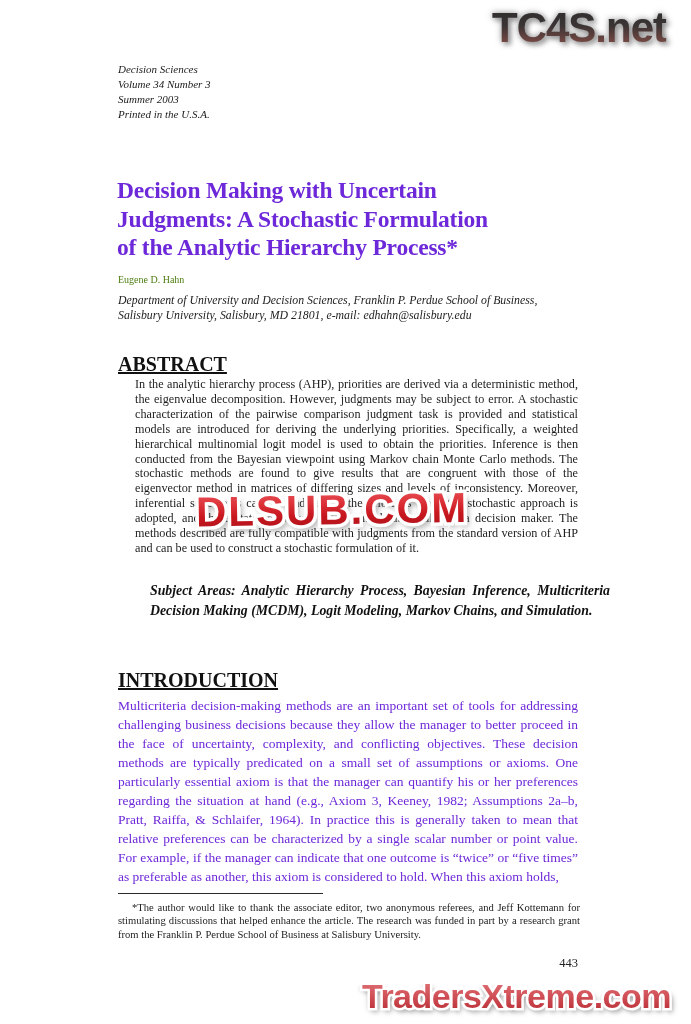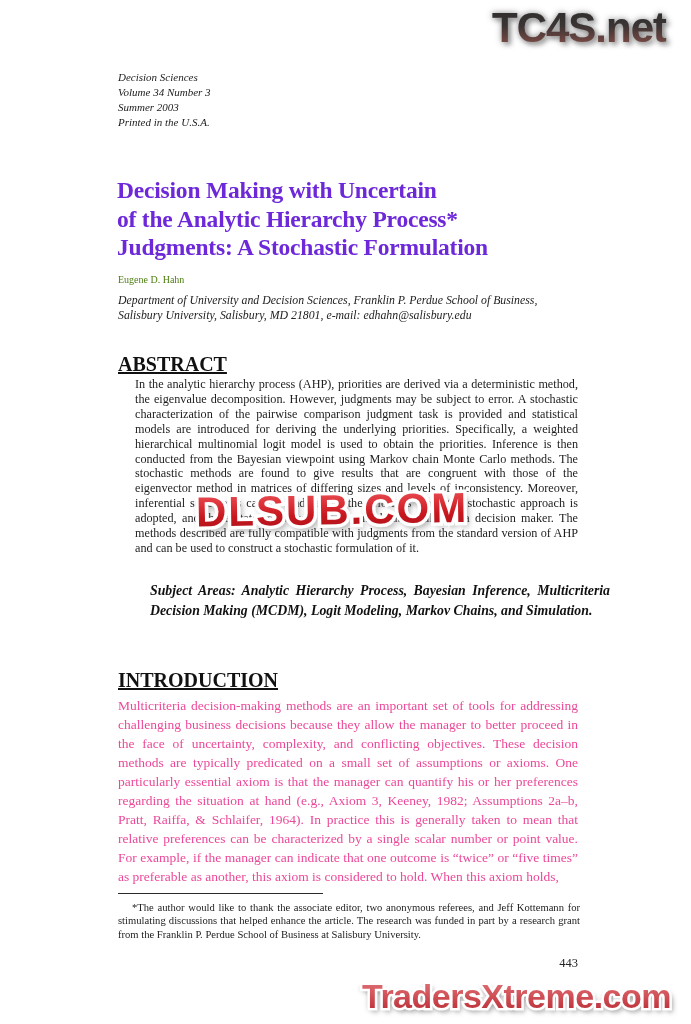--- a/index.html
+++ b/index.html
@@ -4,36 +4,36 @@
 <style>
   * { margin:0; padding:0; box-sizing:border-box; }
   html,body { background:#ffffff; }
   .page {
     position:relative; width:691px; height:1024px; background:#ffffff;
     overflow:hidden; font-family:"Liberation Serif", serif; color:#1c1c1c;
   }
   .abs { position:absolute; }
 
   
-  .journal-info { left:118px; top:70px; font-style:italic; font-size:11px; line-height:15px; color:#222; }
+  .journal-info { left:118px; top:62px; font-style:italic; font-size:11px; line-height:15px; color:#222; }
 
   
   .article-title { left:117px; top:176px; font-weight:bold; font-size:23.5px; line-height:28.5px; letter-spacing:-0.2px; color:#6d28d9; }
   .author-name { left:118px; top:274px; font-size:10px; color:#4d7c0f; }
   .affiliation { left:118px; top:293px; font-style:italic; font-size:11.8px; line-height:14.5px; color:#222; }
 
   
   .section-heading { font-weight:bold; font-size:20px; color:#111;text-decoration:underline; }
   .abstract-heading { left:118px; top:353px; }
   .abstract-body { left:135px; top:377px; width:443px; font-size:12.2px; line-height:14.9px; text-align:justify; color:#1d1d1d; }
   .subject-areas { left:118px; top:581px; width:460px; font-weight:bold; font-style:italic; font-size:13.8px; line-height:20px; text-align:justify; color:#111;margin-left:32px; }
 
   
   .intro-heading { left:118px; top:669px; }
-  .intro-body { left:118px; top:696px; width:460px; font-size:13.5px; line-height:19px; text-align:justify; color:#ec4899; }
+  .intro-body { left:118px; top:696px; width:460px; font-size:13.5px; line-height:19px; text-align:justify; color:#6d28d9; }
 
   
   .footnote-rule { left:118px; top:893px; width:205px; height:1px; background:#2a2a2a; }
   .footnote-text { left:118px; top:901px; width:462px; font-size:10.6px; line-height:13.4px; text-align:justify; text-indent:14px; color:#222; }
 
   .page-number { left:118px; top:956px; width:460px; text-align:right; font-size:12.5px; color:#222; }
 
   
   .wm { font-family:"Liberation Sans", sans-serif; font-weight:bold; white-space:nowrap; }
   .wm .layer { position:absolute; left:0; top:0; }
@@ -79,22 +79,22 @@
     <div>Printed in the U.S.A.</div>
   </div>
 
   <div class="abs wm wm-top">
     <span class="layer halo">TC4S.net</span>
     <span class="layer fill">TC4S.net</span>
   </div>
 
   <div class="abs article-title">
     <div>Decision Making with Uncertain</div>
+    <div>Judgments: A Stochastic Formulation</div>
     <div>of the Analytic Hierarchy Process*</div>
-    <div>Judgments: A Stochastic Formulation</div>
   </div>
 
   <div class="abs author-name">Eugene D. Hahn</div>
   <div class="abs affiliation">
     <div>Department of University and Decision Sciences, Franklin P. Perdue School of Business,</div>
     <div>Salisbury University, Salisbury, MD 21801, e-mail: edhahn@salisbury.edu</div>
   </div>
 
   <div class="abs section-heading abstract-heading">ABSTRACT</div>
   <div class="abs abstract-body">In the analytic hierarchy process (AHP), priorities are derived via a deterministic method, the eigenvalue decomposition. However, judgments may be subject to error. A stochastic characterization of the pairwise comparison judgment task is provided and statistical models are introduced for deriving the underlying priorities. Specifically, a weighted hierarchical multinomial logit model is used to obtain the priorities. Inference is then conducted from the Bayesian viewpoint using Markov chain Monte Carlo methods. The stochastic methods are found to give results that are congruent with those of the eigenvector method in matrices of differing sizes and levels of inconsistency. Moreover, inferential statements can be made about the priorities when the stochastic approach is adopted, and these statements may be of considerable value to a decision maker. The methods described are fully compatible with judgments from the standard version of AHP and can be used to construct a stochastic formulation of it.</div>

